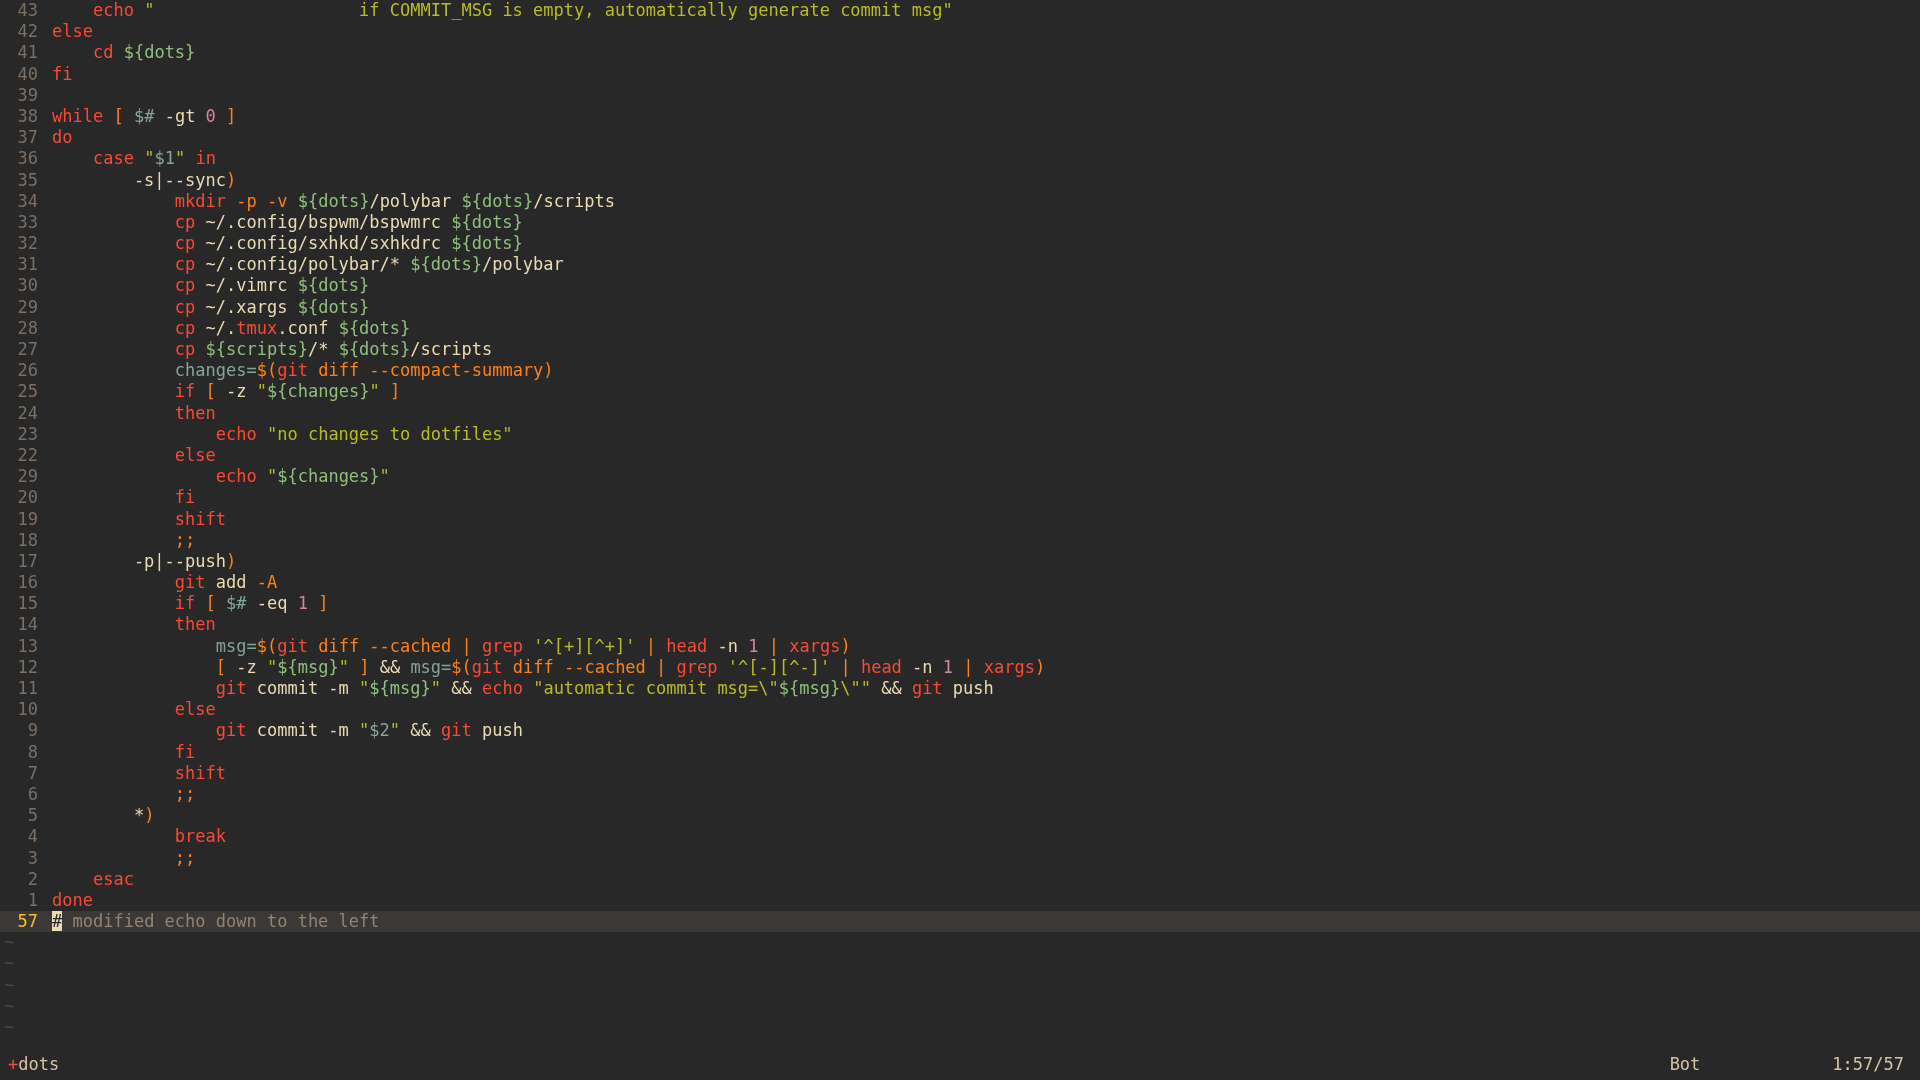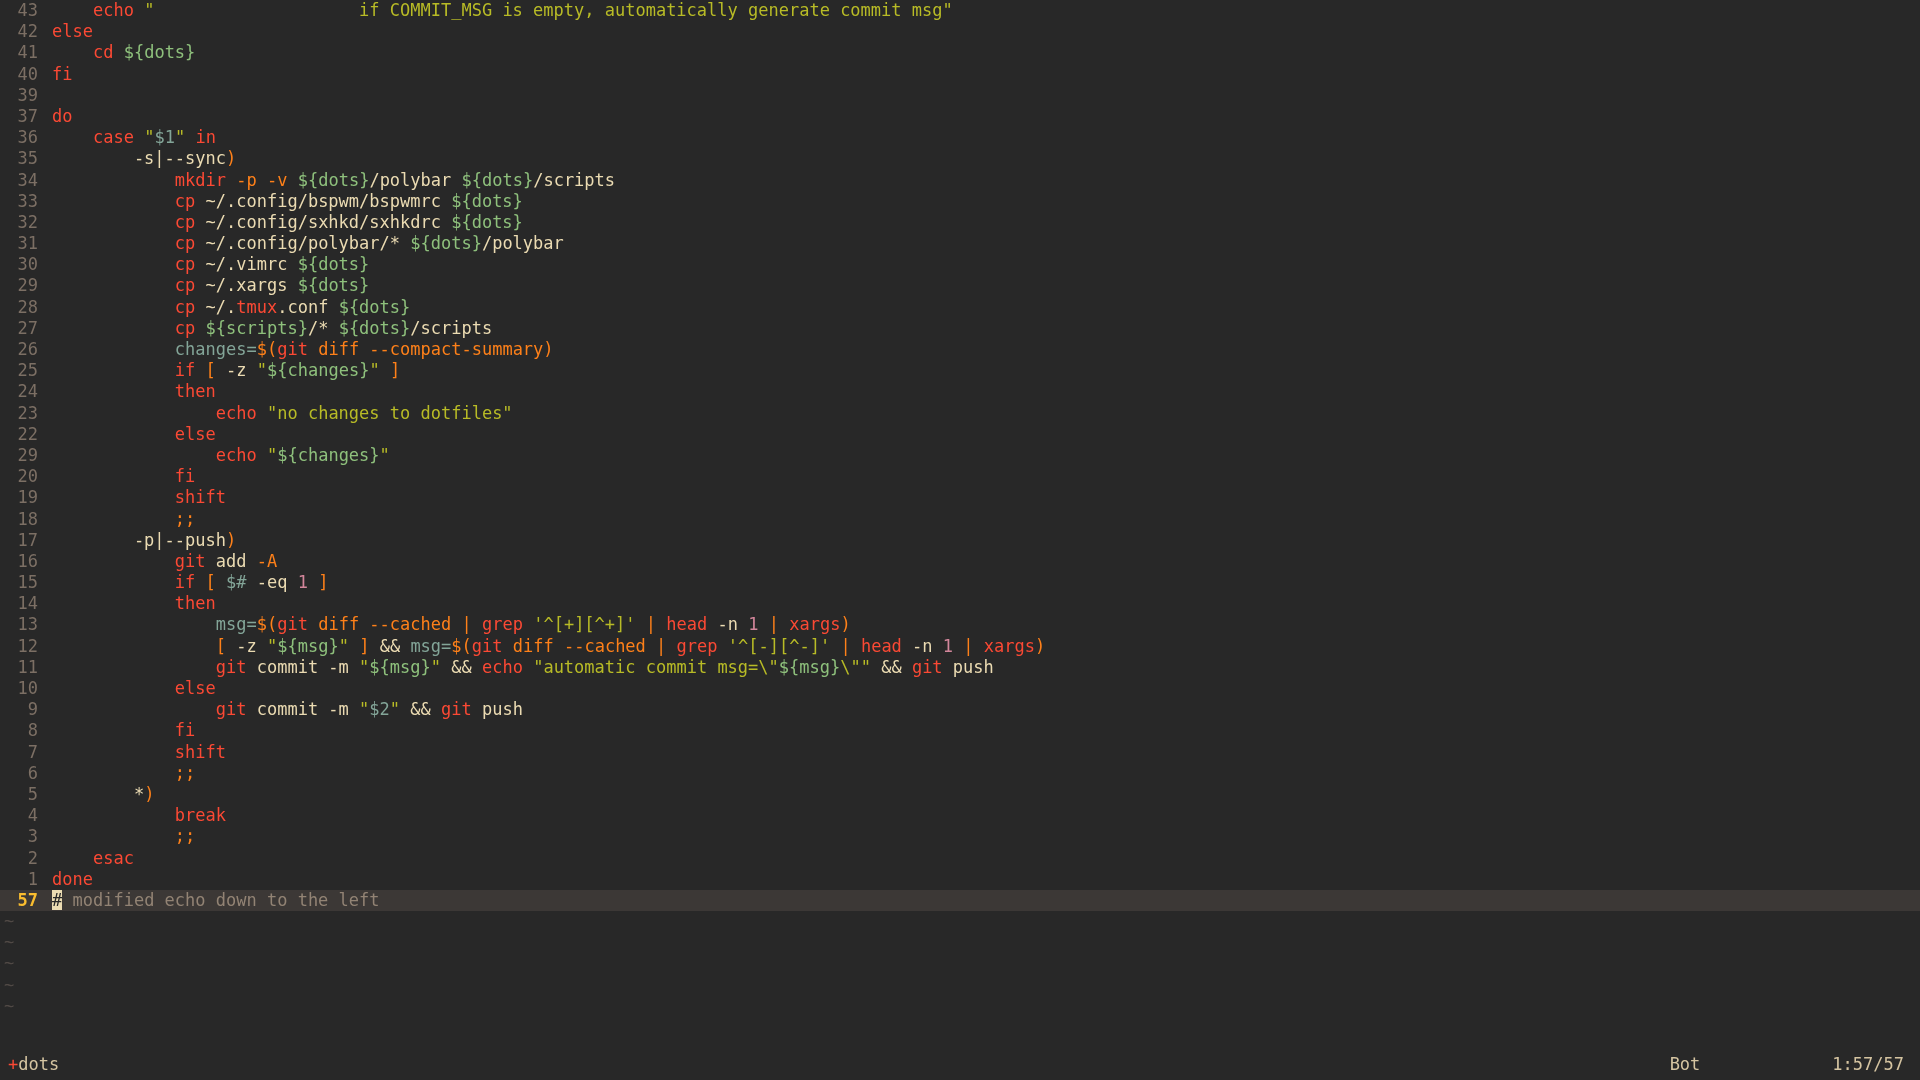--- a/index.html
+++ b/index.html
@@ -42,21 +42,21 @@
     width: 38px;
     min-width: 38px;
     text-align: right;
     color: #7c6f64;
     padding-right: 14px;
     box-sizing: content-box;
     white-space: pre;
   }
   .line.current .gutter {
     color: #fabd2f;
-    font-weight: bold;
+    font-weight: normal;
   }
   .code {
     flex: 1 1 auto;
     white-space: pre;
     color: #d5c4a1;
     overflow: hidden;
   }
   .tilde-row {
     display: flex;
     height: 21.2px;
@@ -108,20 +108,21 @@
 
 <div id="editor">
 
   <div class="buffer">
     <div id="lines-container">
         <div class="line"><span class="gutter">43</span><span class="code"><span class="txt">    </span><span class="kw">echo</span><span class="txt"> </span><span class="str">"                    if COMMIT_MSG is empty, automatically generate commit msg"</span></span></div>
         <div class="line"><span class="gutter">42</span><span class="code"><span class="kw">else</span></span></div>
         <div class="line"><span class="gutter">41</span><span class="code"><span class="txt">    </span><span class="cmd">cd</span><span class="txt"> </span><span class="var">${dots}</span></span></div>
         <div class="line"><span class="gutter">40</span><span class="code"><span class="kw">fi</span></span></div>
         <div class="line"><span class="gutter">39</span><span class="code"></span></div>
+        <div class="line"><span class="gutter">38</span><span class="code"><span class="kw">while</span><span class="txt"> </span><span class="op">[</span><span class="txt"> </span><span class="special">$#</span><span class="txt"> -gt </span><span class="num">0</span><span class="txt"> </span><span class="op">]</span></span></div>
         <div class="line"><span class="gutter">37</span><span class="code"><span class="kw">do</span></span></div>
         <div class="line"><span class="gutter">36</span><span class="code"><span class="txt">    </span><span class="kw">case</span><span class="txt"> </span><span class="str">"</span><span class="special">$1</span><span class="str">"</span><span class="txt"> </span><span class="kw">in</span></span></div>
         <div class="line"><span class="gutter">35</span><span class="code"><span class="txt">        -s|--sync</span><span class="op">)</span></span></div>
         <div class="line"><span class="gutter">34</span><span class="code"><span class="txt">            </span><span class="cmd">mkdir</span><span class="txt"> </span><span class="op">-p</span><span class="txt"> </span><span class="op">-v</span><span class="txt"> </span><span class="var">${dots}</span><span class="txt">/polybar </span><span class="var">${dots}</span><span class="txt">/scripts</span></span></div>
         <div class="line"><span class="gutter">33</span><span class="code"><span class="txt">            </span><span class="cmd">cp</span><span class="txt"> ~/.config/bspwm/bspwmrc </span><span class="var">${dots}</span></span></div>
         <div class="line"><span class="gutter">32</span><span class="code"><span class="txt">            </span><span class="cmd">cp</span><span class="txt"> ~/.config/sxhkd/sxhkdrc </span><span class="var">${dots}</span></span></div>
         <div class="line"><span class="gutter">31</span><span class="code"><span class="txt">            </span><span class="cmd">cp</span><span class="txt"> ~/.config/polybar/* </span><span class="var">${dots}</span><span class="txt">/polybar</span></span></div>
         <div class="line"><span class="gutter">30</span><span class="code"><span class="txt">            </span><span class="cmd">cp</span><span class="txt"> ~/.vimrc </span><span class="var">${dots}</span></span></div>
         <div class="line"><span class="gutter">29</span><span class="code"><span class="txt">            </span><span class="cmd">cp</span><span class="txt"> ~/.xargs </span><span class="var">${dots}</span></span></div>
         <div class="line"><span class="gutter">28</span><span class="code"><span class="txt">            </span><span class="cmd">cp</span><span class="txt"> ~/.</span><span class="cmd">tmux</span><span class="txt">.conf </span><span class="var">${dots}</span></span></div>

